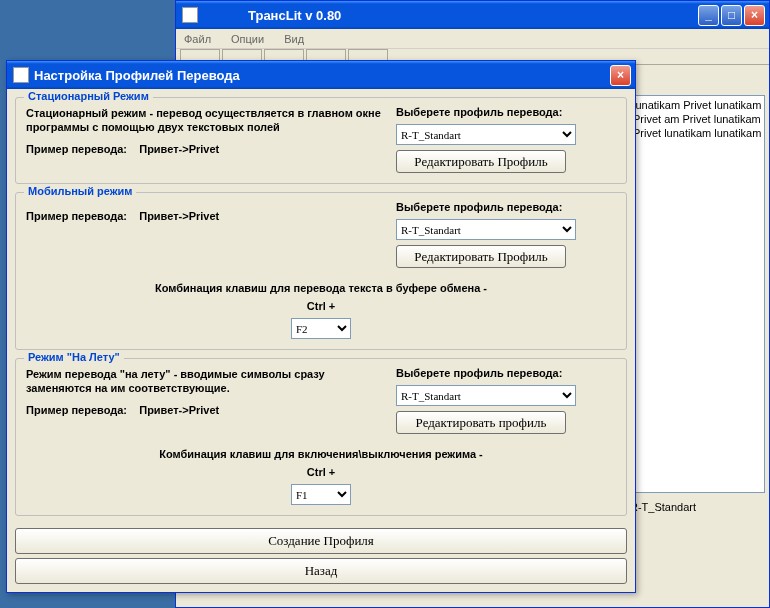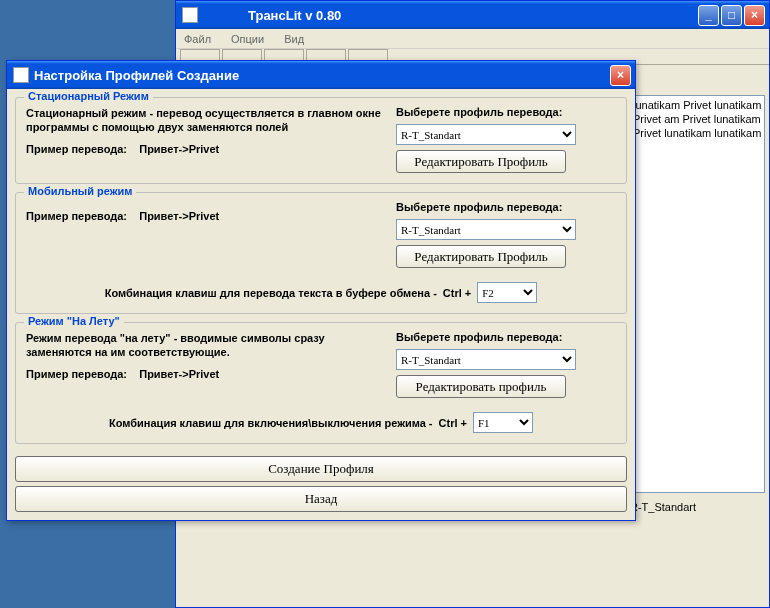--- a/index.html
+++ b/index.html
@@ -210,20 +210,21 @@
     height: 26px;
     margin-top: 4px;
   }
   .hotkey-row {
     display: flex;
     align-items: center;
     justify-content: center;
     margin-top: 14px;
     gap: 6px;
     font-weight: bold;
+    flex-direction: column;
   }
   .hotkey-row .lbl { font-weight: bold; }
   select.hotkey {
     width: 60px;
   }
   .right-label { font-weight: bold; }
 </style>
 </head>
 <body>
 
@@ -251,33 +252,33 @@
   </div>
   <div class="main-content">
     <div class="text-area">lunatikam Privet lunatikam Privet am Privet lunatikam Privet lunatikam lunatikam</div>
     <div class="status-bottom">R-T_Standart</div>
   </div>
 </div>
 
 <div class="dialog">
   <div class="dlg-titlebar">
     <div class="app-icon"></div>
-    <div class="title-text">Настройка Профилей Создание</div>
+    <div class="title-text">Настройка Профилей Перевода</div>
     <div class="winbtns">
       <div class="winbtn close">×</div>
     </div>
   </div>
   <div class="dlg-body">
 
     
     <div class="group">
       <div class="group-title">Стационарный Режим</div>
       <div class="row">
         <div class="col-left">
-          <div class="desc-bold">Стационарный режим - перевод осуществляется в главном окне программы с помощью двух заменяются полей</div>
+          <div class="desc-bold">Стационарный режим - перевод осуществляется в главном окне программы с помощью двух текстовых полей</div>
           <div class="label-line">
             <b>Пример перевода:</b>
             &nbsp;&nbsp;
             <b>Привет-&gt;Privet</b>
           </div>
         </div>
         <div class="col-right">
           <div class="right-label">Выберете профиль перевода:</div>
           <div class="select-row">
             <select>

